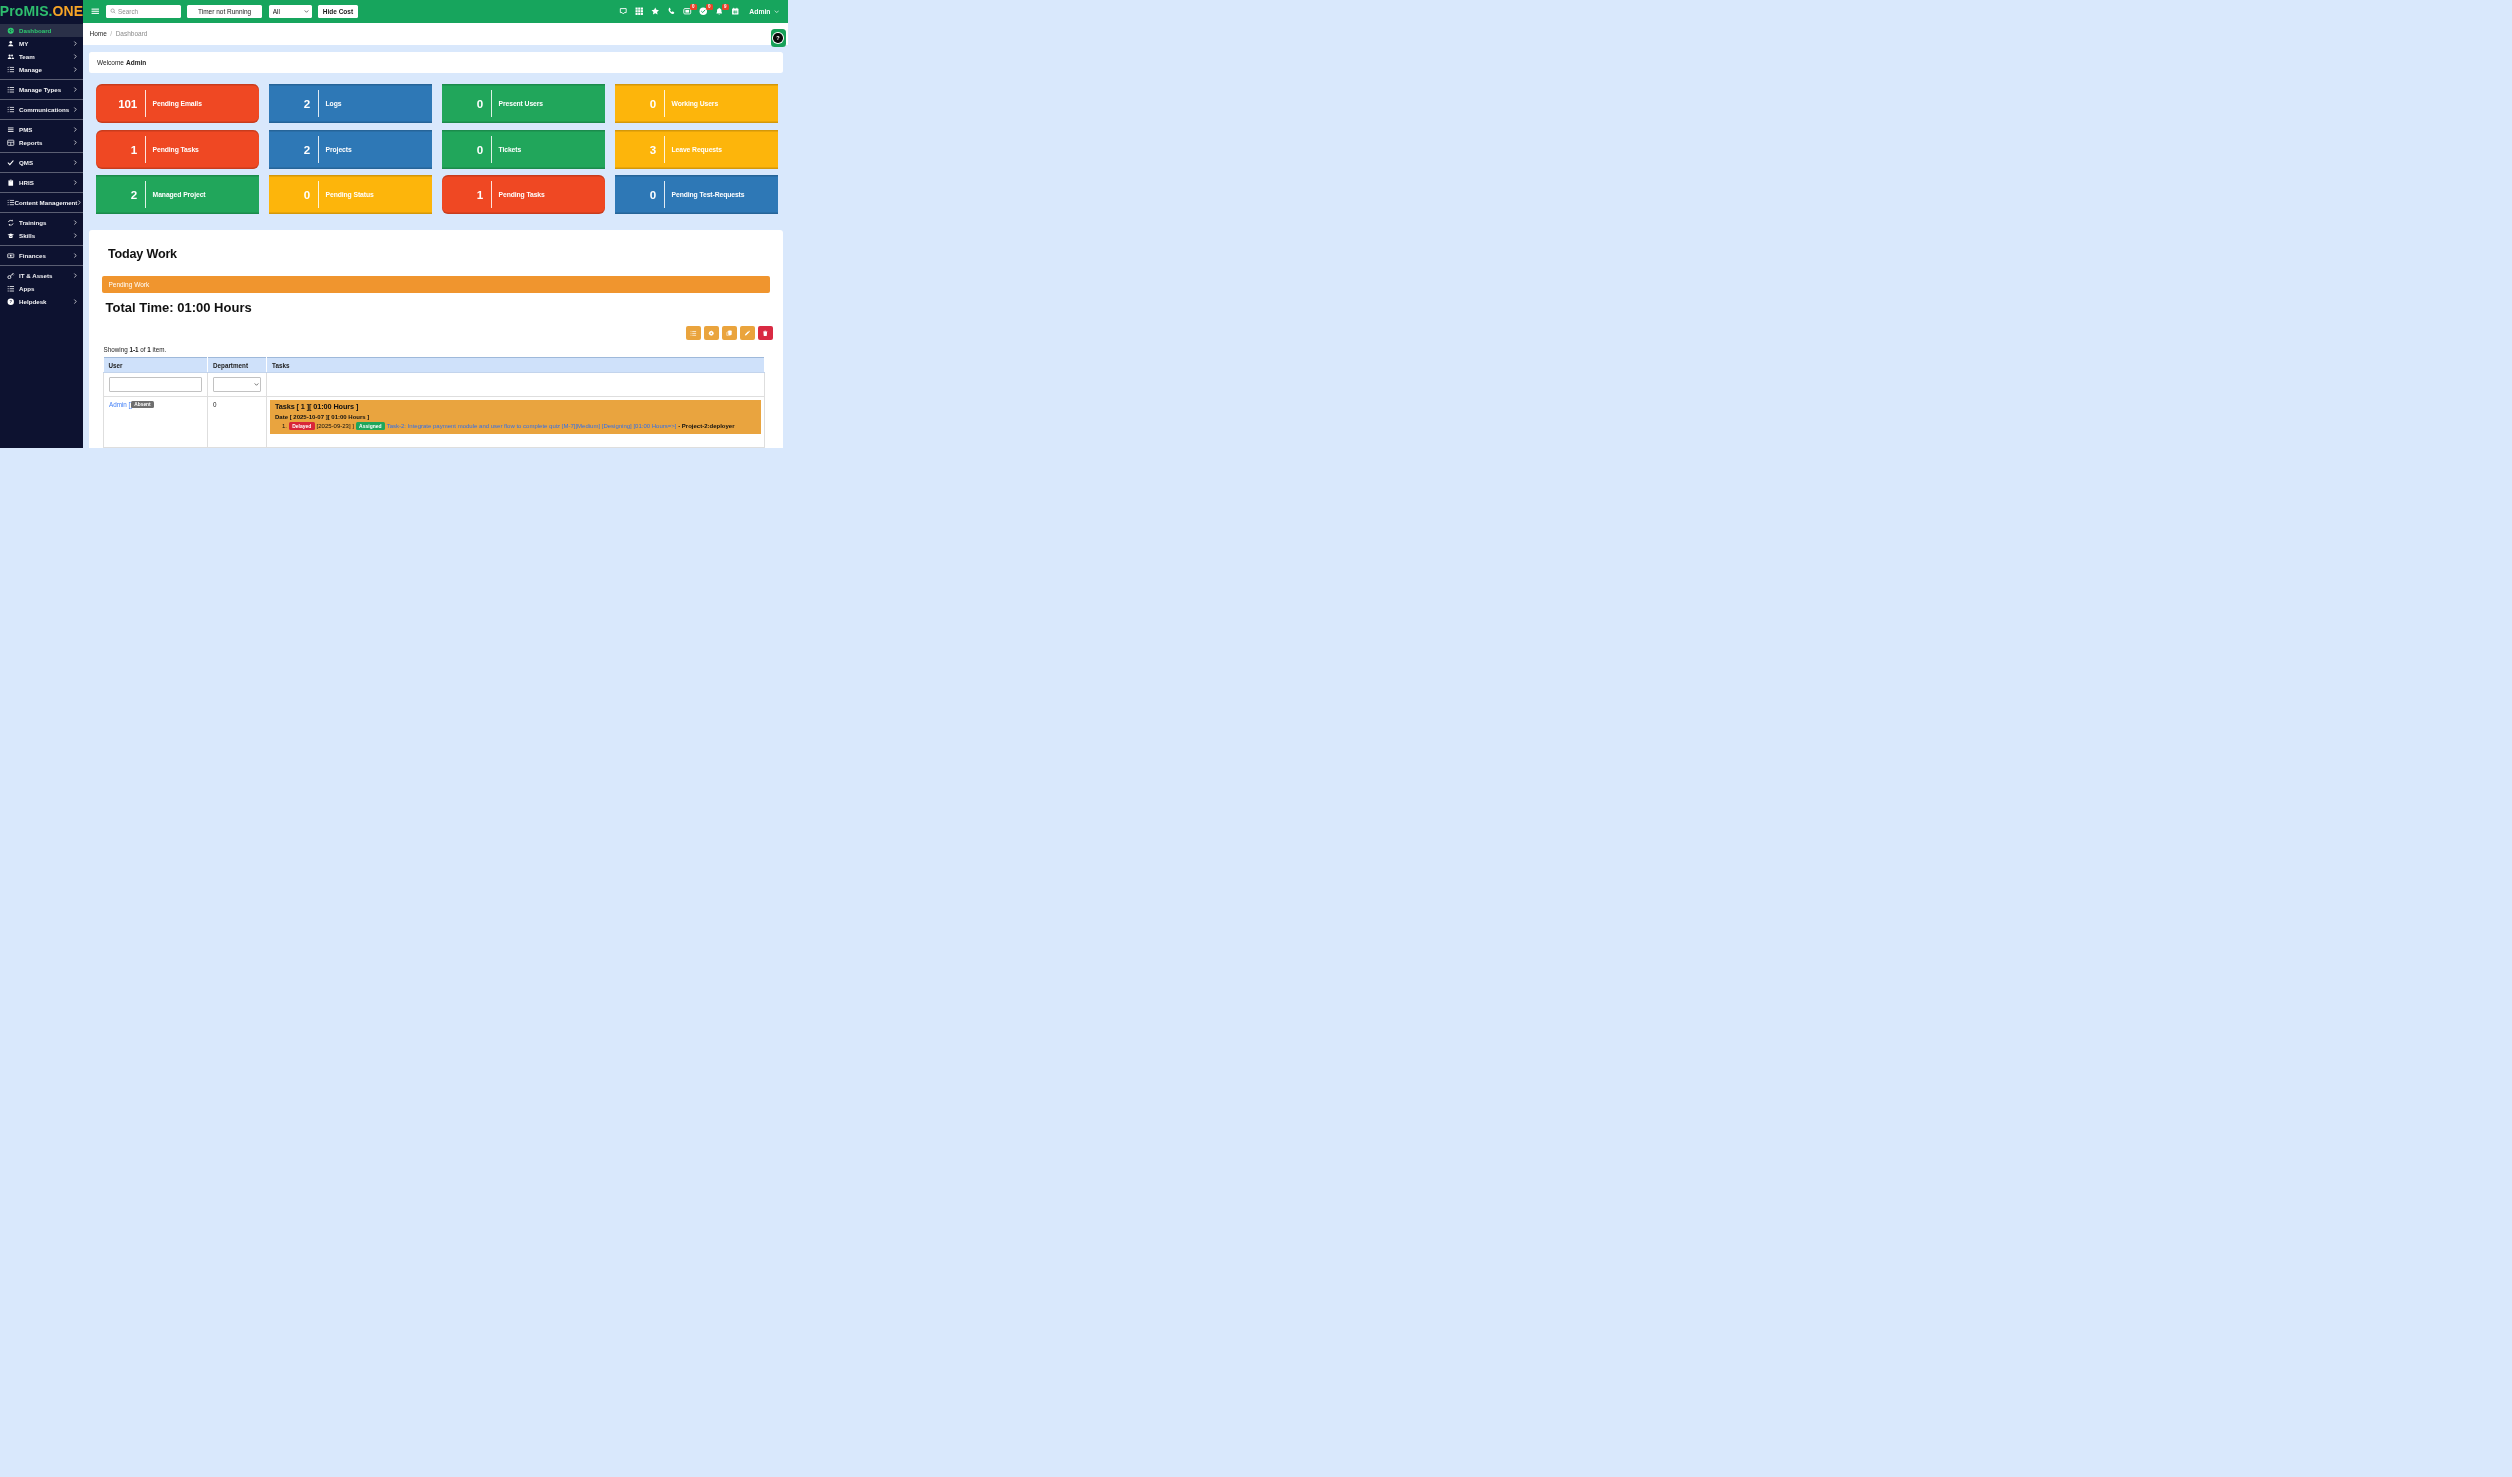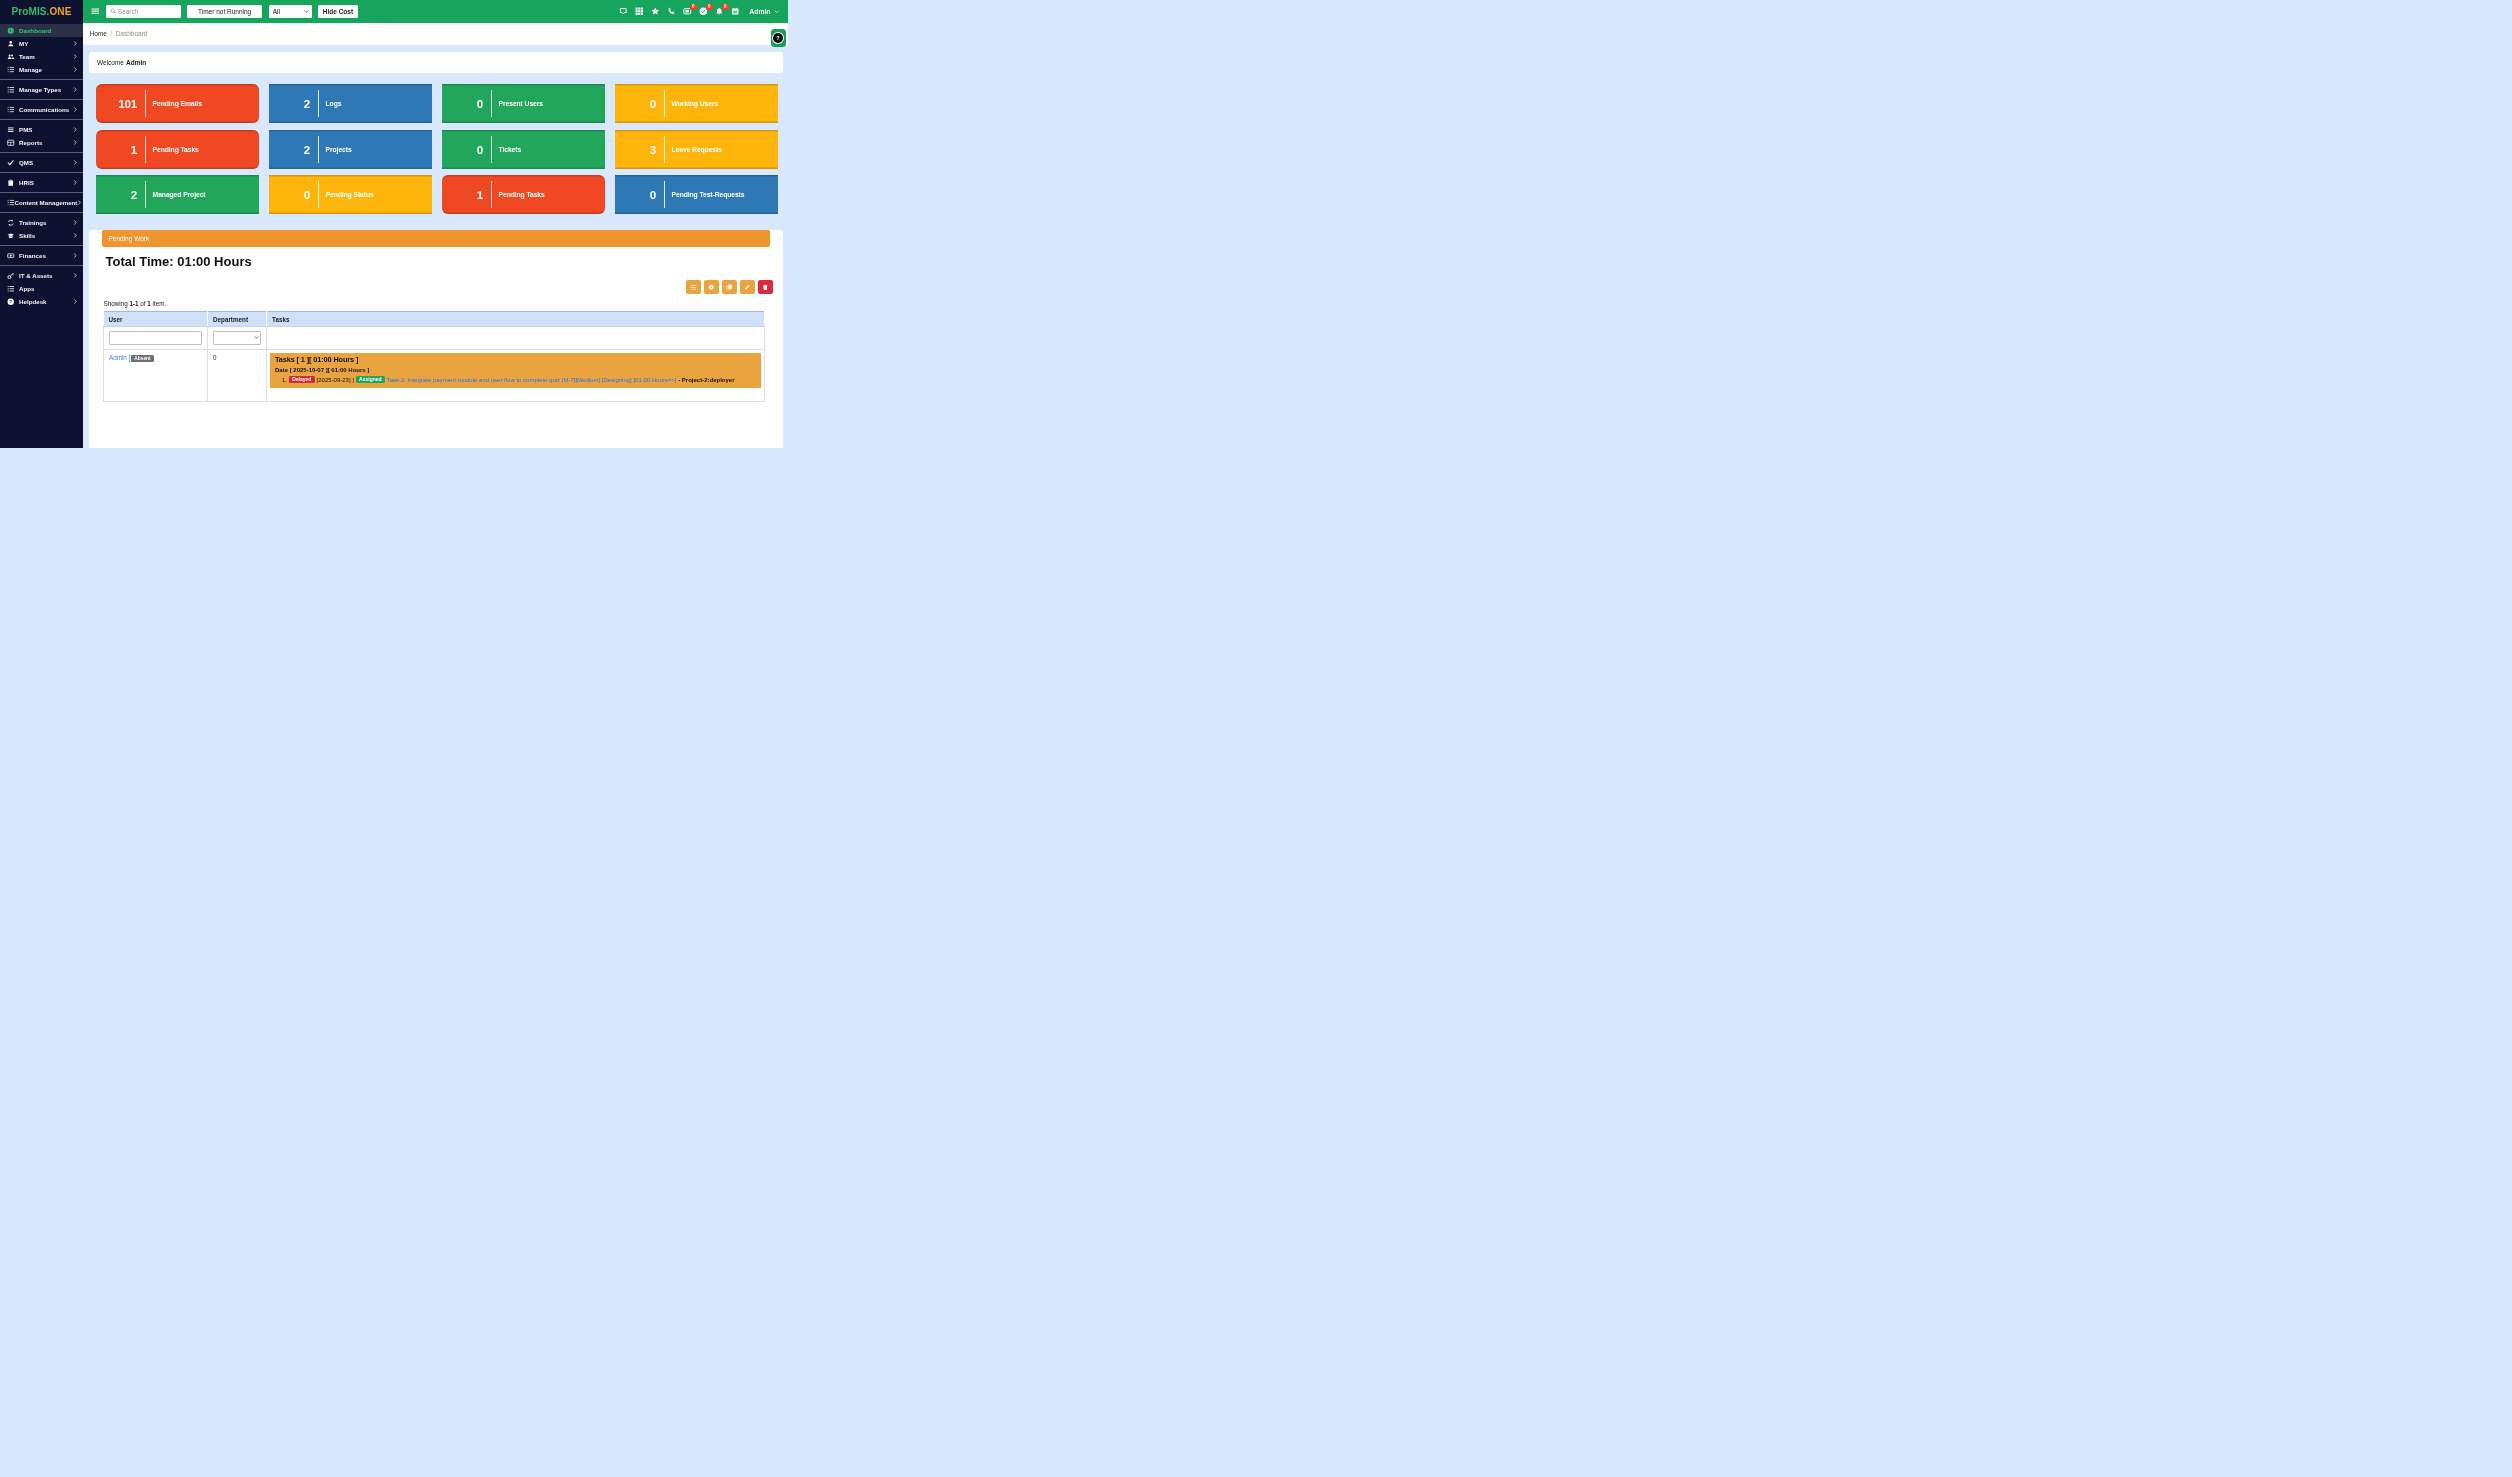--- a/index.html
+++ b/index.html
@@ -10,21 +10,21 @@
   }
   *{box-sizing:border-box; margin:0; padding:0;}
   html,body{background:var(--bg-blue);}
   body{width:788px; height:448px; position:relative; overflow:hidden;
        font-family:"Liberation Sans", sans-serif; font-size:6.5px; color:#222;}
   svg{display:block;}
 
   
   .sidebar{position:absolute; left:0; top:0; width:83px; height:100%; background:var(--sidebar-navy); z-index:5;}
   .logo{height:22.6px; display:flex; align-items:center; justify-content:center;
-        font-size:10px; font-weight:800; letter-spacing:0.1px;}
+        font-size:14px; font-weight:800; letter-spacing:0.1px;}
   .logo .p1{color:var(--brand-green);} .logo .p2{color:var(--brand-orange);}
   .side-group{border-top:0.5px solid rgba(255,255,255,.32); padding:3px 0;}
   .side-group:first-of-type{border-top:none; padding-top:1.5px;}
   .side-item{height:13px; display:flex; align-items:center; padding:0 5px 0 7px;
              color:#f2f2f5; font-size:6.2px; font-weight:600; cursor:pointer;}
   .side-item .ic{width:12px; color:#fff; display:flex;}
   .side-item .ic svg{width:7.5px; height:7.5px;}
   .side-item .lbl{flex:1; white-space:nowrap;}
   .side-item .chev{color:#fff; display:flex;}
   .side-item .chev svg{width:5px; height:5px;}
@@ -626,20 +626,21 @@
         <span class="stat-label">Pending Tasks</span>
       </div>
       <div class="stat-card blue">
         <span class="stat-value">0</span>
         <span class="stat-sep"></span>
         <span class="stat-label">Pending Test-Requests</span>
       </div>
     </div>
 
   <section class="today-card">
+    <h2 class="today-title">Today Work</h2>
     <div class="pending-bar">
       <span>Pending Work</span>
     </div>
     <div class="total-time">Total Time: 01:00 Hours</div>
 
     <div class="row-actions" id="row-actions">
         <button class="action-btn amber">
           <span>
             <svg viewBox="0 0 16 16" xmlns="http://www.w3.org/2000/svg">
               <g fill="currentColor">

